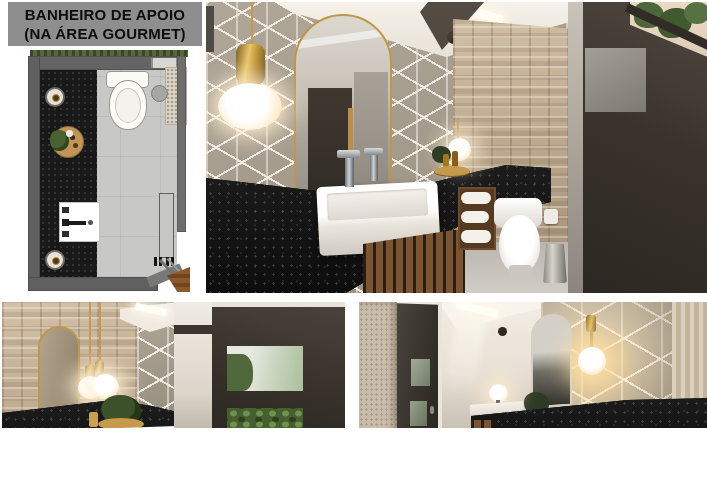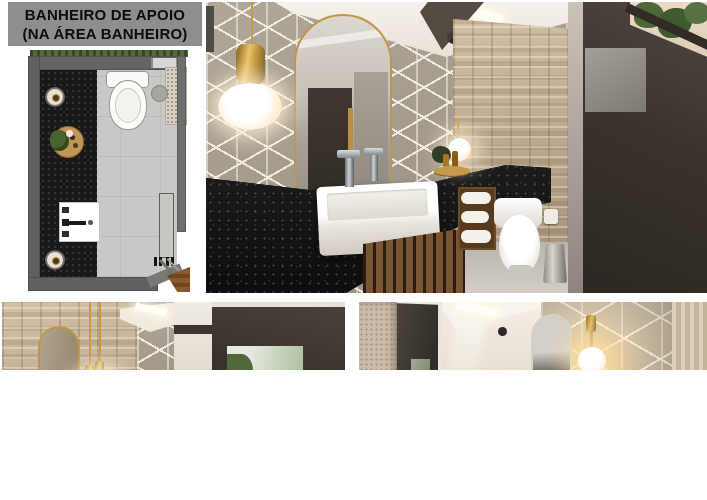--- a/index.html
+++ b/index.html
@@ -1,16 +1,16 @@
 <!DOCTYPE html>
 <html><head>
 <meta charset="utf-8">
 <style>
   html,body{margin:0;padding:0;background:#ffffff;}
-  .board{position:relative;width:707px;height:370px;background:#ffffff;overflow:hidden;
+  .board{position:relative;width:707px;height:428px;background:#ffffff;overflow:hidden;
          font-family:"Liberation Sans",sans-serif;}
   .a{position:absolute;}
   
   .geo{
     background-image:
       repeating-linear-gradient(30deg, rgba(243,238,229,.95) 0 2px, rgba(0,0,0,0) 2px 26px),
       repeating-linear-gradient(150deg, rgba(243,238,229,.95) 0 2px, rgba(0,0,0,0) 2px 26px),
       repeating-linear-gradient(90deg, rgba(243,238,229,.55) 0 2px, rgba(0,0,0,0) 2px 30px),
       linear-gradient(160deg,#b1a799 0%,#968c7e 100%);
   }
@@ -49,21 +49,21 @@
     justify-content:center;text-align:center;}
   .title-line{font-weight:bold;font-size:15px;line-height:1.28;color:#0c0c0c;letter-spacing:.2px;}
 </style>
 </head>
 <body>
 
 <div class="board">
 
   <div class="a title-block" style="left:8px;top:2px;width:194px;height:44px;">
     <div class="title-line">BANHEIRO DE APOIO</div>
-    <div class="title-line">(NA ÁREA BANHEIRO)</div>
+    <div class="title-line">(NA ÁREA GOURMET)</div>
   </div>
 
   <div class="a" style="left:0;top:0;width:707px;height:500px;">
     <div class="a" style="left:30px;top:50px;width:158px;height:7px;background:#55683c;background-image:repeating-linear-gradient(90deg, rgba(30,45,18,.55) 0 3px, rgba(0,0,0,0) 3px 7px);"></div>
     <div class="a" style="left:28px;top:56px;width:158px;height:14px;background:#646464;box-shadow:inset 0 0 0 1px #515151;"></div>
     <div class="a" style="left:151px;top:58px;width:27px;height:10px;background:#d7d7d3;box-shadow:inset 2px 0 0 #8e8e8a, inset -2px 0 0 #8e8e8a;"></div>
     <div class="a" style="left:28px;top:56px;width:12px;height:235px;background:#606060;box-shadow:inset 0 0 0 1px #4f4f4f;"></div>
     <div class="a" style="left:40px;top:70px;width:137px;height:207px;background:#c8c8c6;background-image:repeating-linear-gradient(0deg, rgba(0,0,0,.06) 0 1px, rgba(0,0,0,0) 1px 40px),repeating-linear-gradient(90deg, rgba(0,0,0,.06) 0 1px, rgba(0,0,0,0) 1px 40px);"></div>
     <div class="a" style="left:40px;top:70px;width:57px;height:207px;background-color:#191919;background-image:radial-gradient(rgba(255,255,255,.12) .8px, rgba(0,0,0,0) 1.2px);background-size:6px 6px;"></div>
     <div class="a" style="left:166px;top:68px;width:20px;height:56px;background-color:#d9d1c3;background-image:radial-gradient(#a59b87 .9px, rgba(0,0,0,0) 1.2px);background-size:4px 4px;box-shadow:0 0 0 1px #b3ab9c;"></div>

